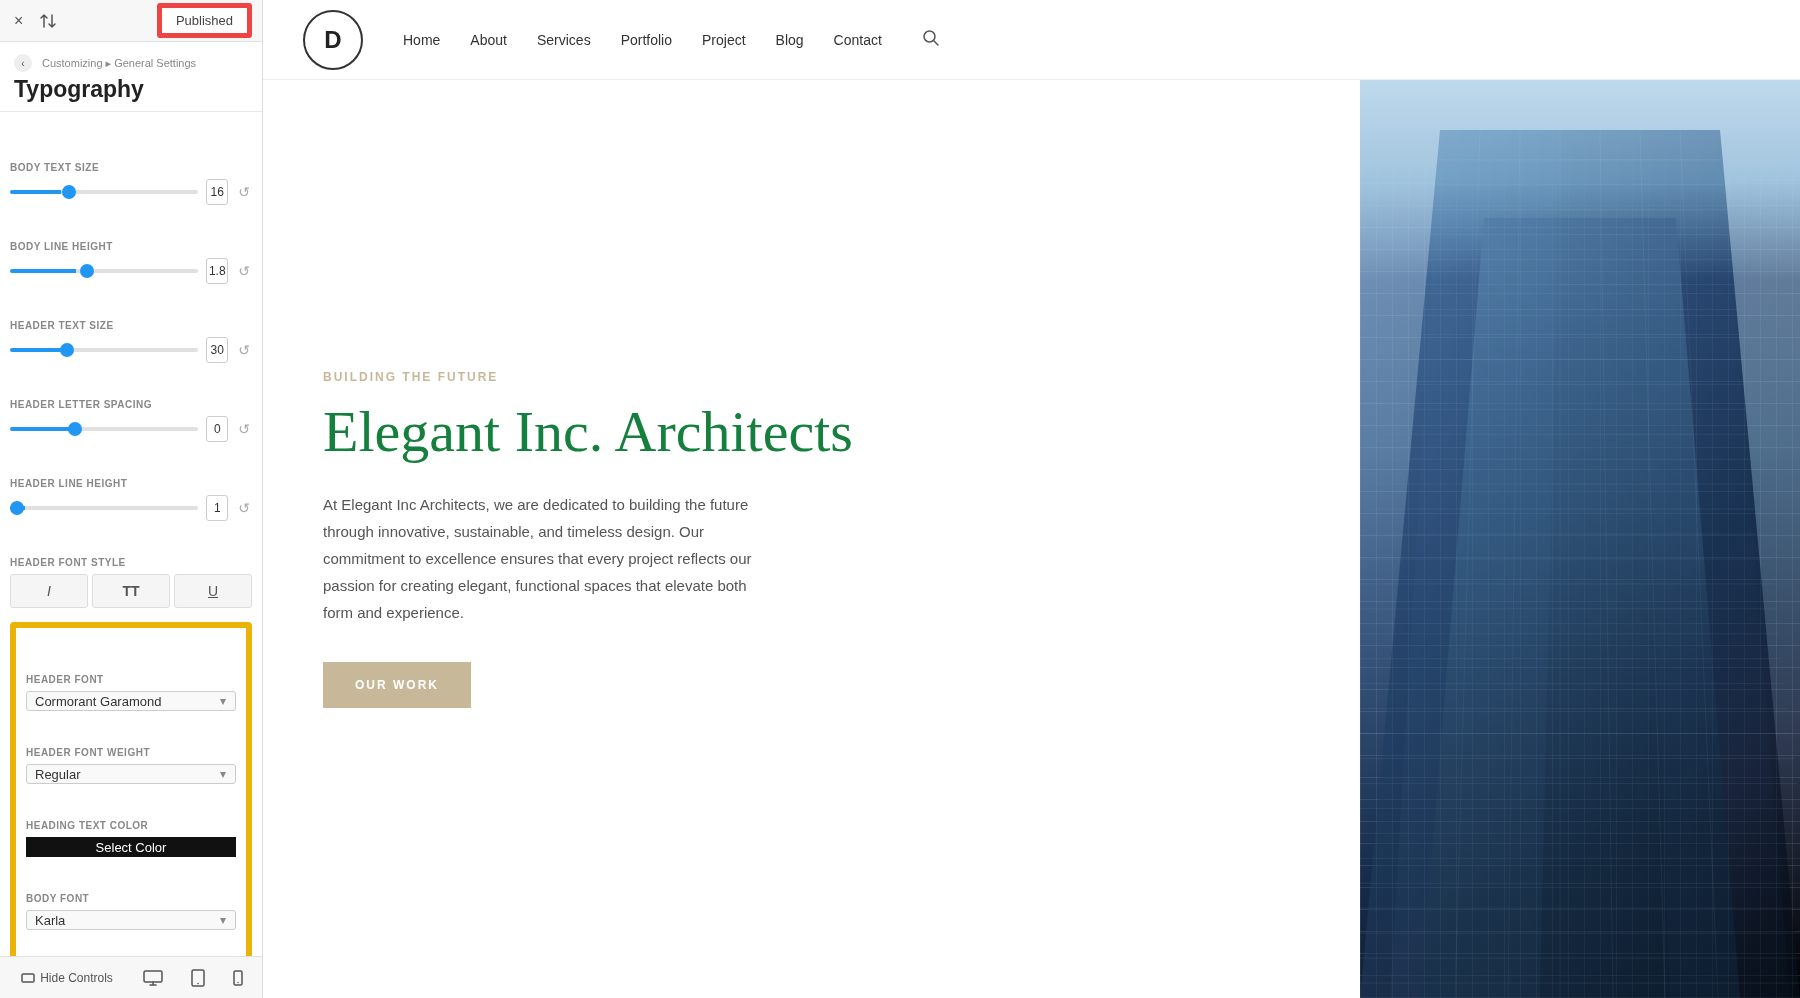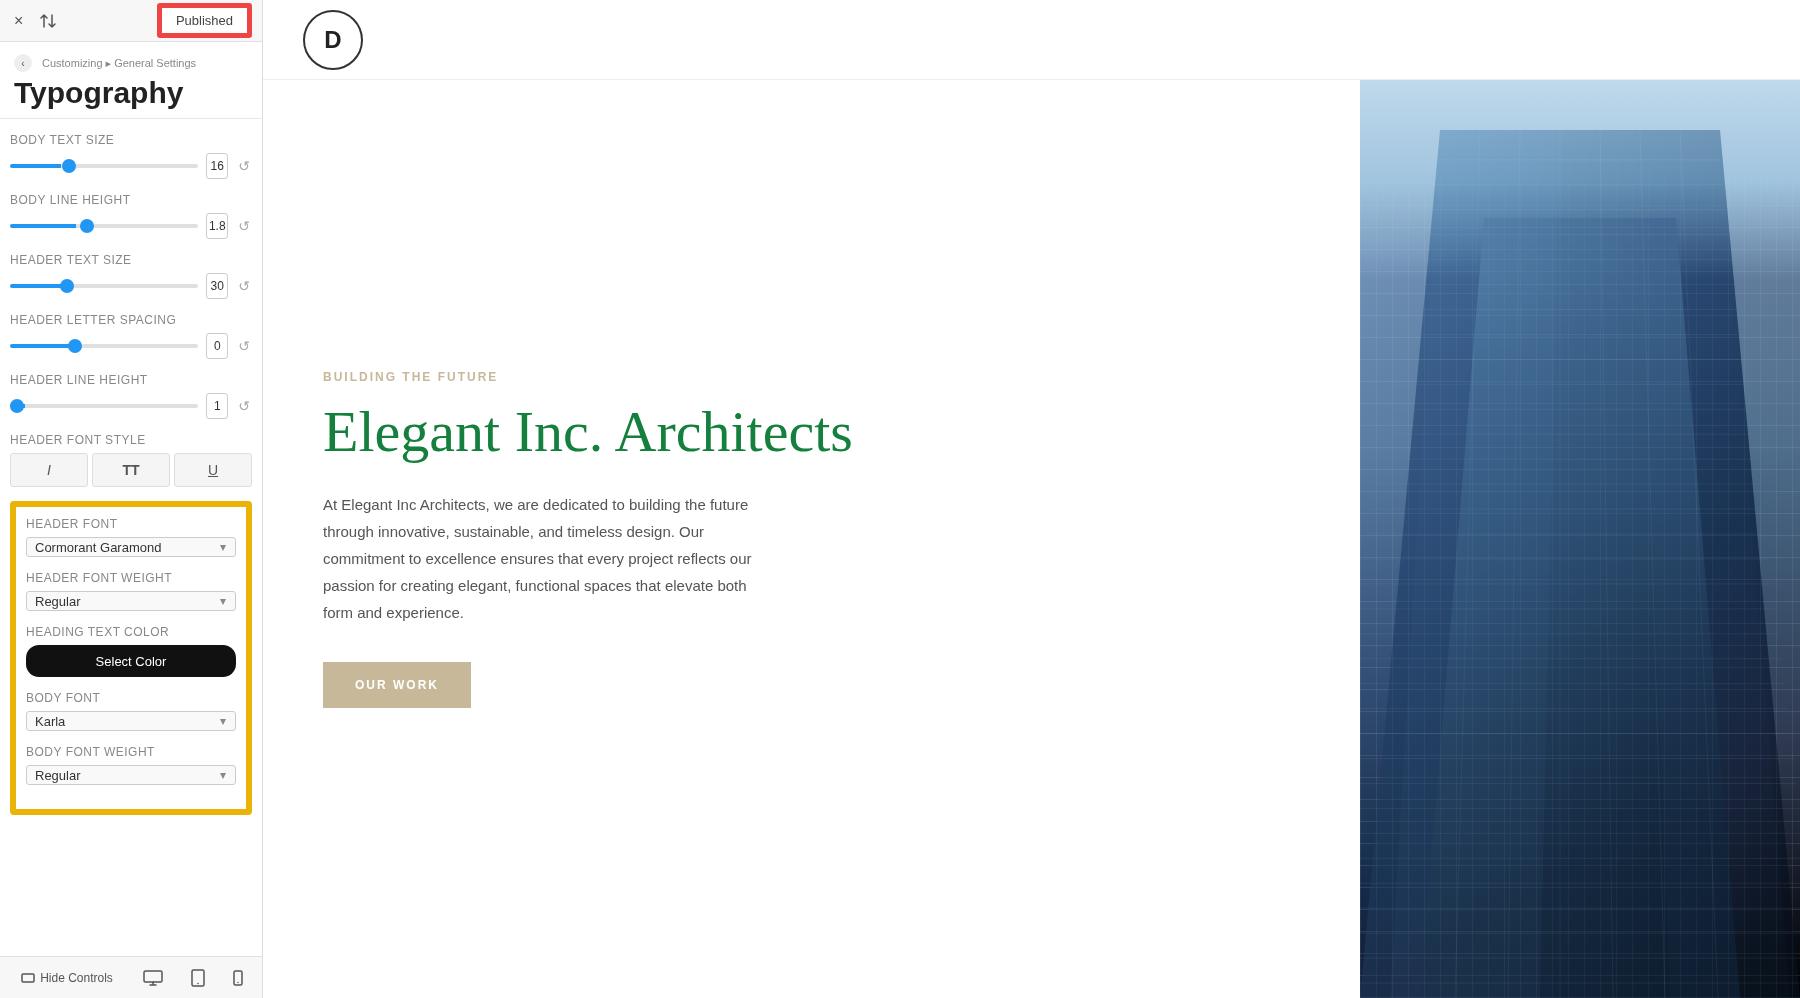--- a/index.html
+++ b/index.html
@@ -77,43 +77,44 @@
       display: flex;
       align-items: center;
       justify-content: center;
       font-size: 10px;
       cursor: pointer;
       color: #555;
       margin-right: 6px;
     }
 
     .page-title-text {
-      font-size: 30px;
+      font-size: 23px;
       font-weight: 600;
       color: #222;
       margin-top: 2px;
     }
 
     .controls-area {
       flex: 1;
       overflow-y: auto;
       padding: 14px 10px 10px 10px;
     }
 
     .control-group {
       margin-bottom: 14px;
     }
 
     .control-label {
-      font-size: 12px;
-      font-weight: 400;
+      font-size: 10px;
+      font-weight: 700;
       color: #888;
       text-transform: uppercase;
       letter-spacing: 0.5px;
       margin-bottom: 6px;
+      margin-top: 36px;
     }
 
     .slider-row {
       display: flex;
       align-items: center;
       gap: 8px;
     }
 
     .slider-value {
       width: 22px;
@@ -188,24 +189,24 @@
       background: #f9f9f9;
       padding: 0 28px 0 8px;
       font-size: 13px;
       color: #333;
       appearance: none;
       cursor: pointer;
     }
 
     .color-select-btn {
       width: 100%;
-      height: 32px;
+      height: 20px;
       background: #111;
       border: none;
-      border-radius: 13px;
+      border-radius: 0;
       color: #fff;
       font-size: 13px;
       cursor: pointer;
       text-align: center;
     }
 
     .bottom-bar {
       display: flex;
       align-items: center;
       justify-content: center;
@@ -624,20 +625,35 @@
         </svg>
     </button>
   </div>
 
 </div>
 
 <div class="main-content">
 
   <div class="site-nav">
     <div class="site-logo">D</div>
+    <nav class="site-menu">
+      <a href="#">Home</a>
+      <a href="#">About</a>
+      <a href="#">Services</a>
+      <a href="#">Portfolio</a>
+      <a href="#">Project</a>
+      <a href="#">Blog</a>
+      <a href="#">Contact</a>
+      <span class="search-icon-nav">
+        <svg width="18" height="18" viewBox="0 0 18 18" fill="none">
+            <circle cx="7.5" cy="7.5" r="5.5" stroke="#555" stroke-width="1.5"></circle>
+            <path d="M12 12l4 4" stroke="#555" stroke-width="1.5" stroke-linecap="round"></path>
+          </svg>
+      </span>
+    </nav>
   </div>
 
   <div class="site-body">
 
     <div class="site-hero-left">
       <div class="hero-tagline">BUILDING THE FUTURE</div>
       <h1 class="hero-title">Elegant Inc. Architects</h1>
       <p class="hero-desc">At Elegant Inc Architects, we are dedicated to building the future through innovative, sustainable, and timeless design. Our commitment to excellence ensures that every project reflects our passion for creating elegant, functional spaces that elevate both form and experience.</p>
       <button class="our-work-btn">OUR WORK</button>
     </div>

